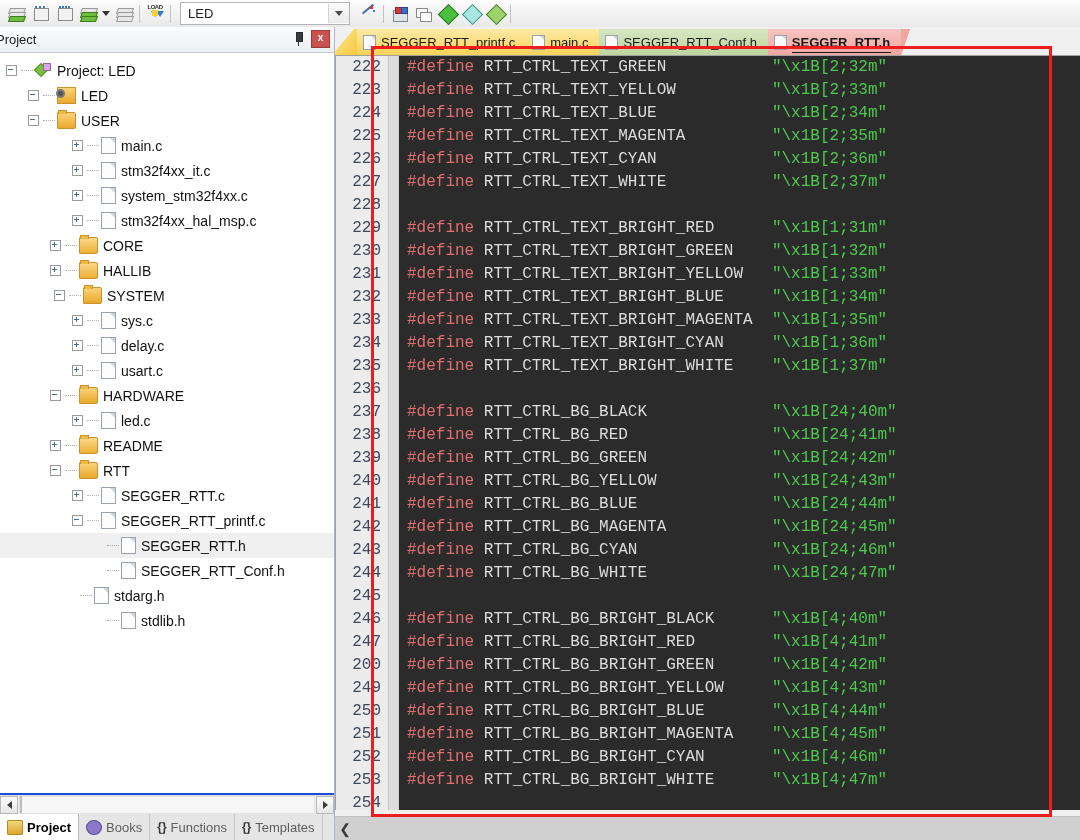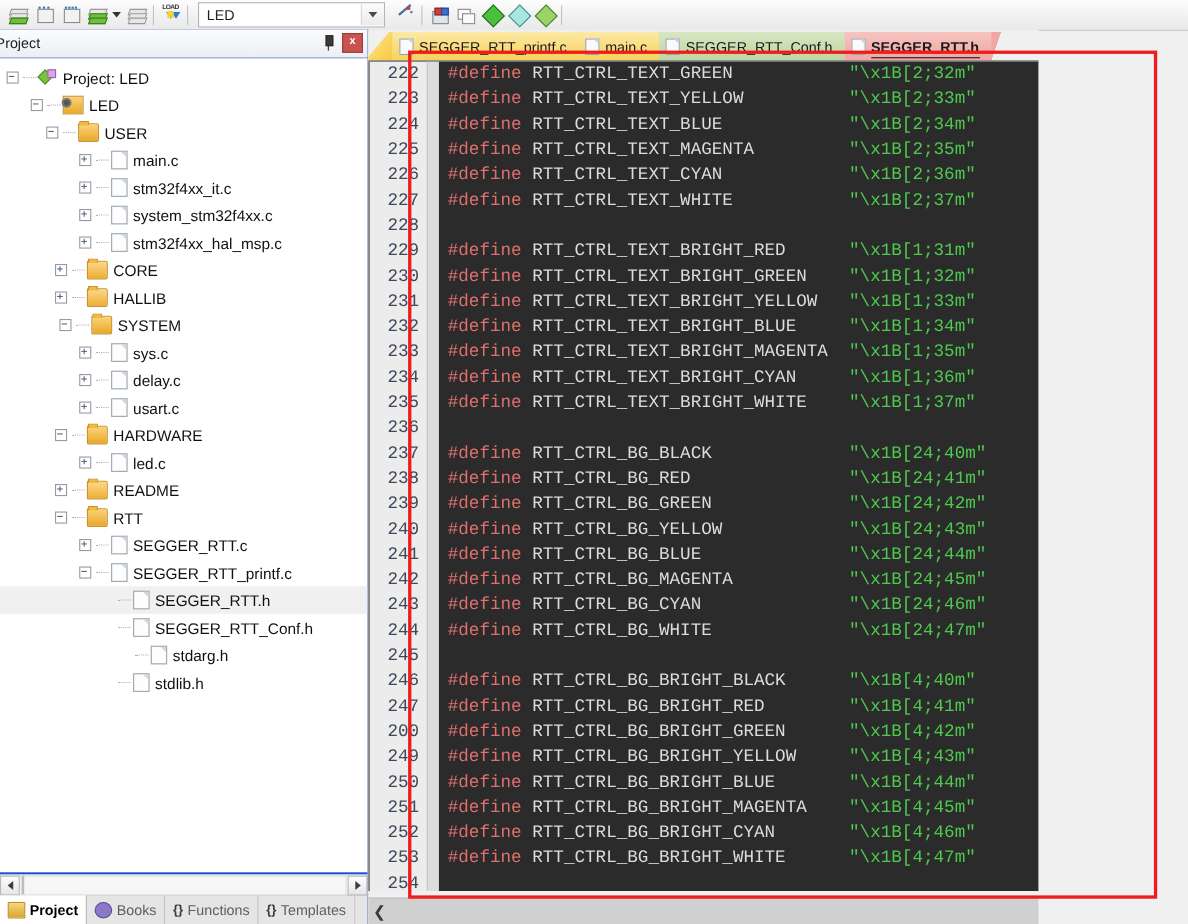--- a/index.html
+++ b/index.html
@@ -3,21 +3,21 @@
 <meta charset="utf-8">
 <style>
   html,body{margin:0;padding:0;}
   body{
     width:1080px;height:840px;overflow:hidden;
     font-family:"Liberation Sans",sans-serif;
     font-size:13px;
     background:#f0f0f0;
     -webkit-font-smoothing:antialiased;
   }
-  .app{position:relative;width:944px;height:840px;text-decoration:underline;}
+  .app{position:relative;width:1080px;height:840px;text-decoration:underline;}
 
   
   .toolbar{
     position:absolute;left:0;top:0;width:1080px;height:27px;
     background:linear-gradient(to bottom,#fdfdfd 0%,#f2f2f2 50%,#e9e9e9 100%);
     border-bottom:1px solid #c9c9c9;
     display:flex;align-items:center;
   }
   .tb-btn{width:24px;height:24px;display:flex;align-items:center;justify-content:center;position:relative;}
   .tb-sep{width:1px;height:18px;background:#c2c2c2;margin:0 3px;}
@@ -323,21 +323,21 @@
           <span class="dots"></span>
           <span class="ico proj"></span>
           <span class="lbl">Project: LED</span>
         </div>
         <div class="node" style="padding-left: 28px;">
           <span class="exp "></span>
           <span class="dots"></span>
           <span class="ico gearfolder"></span>
           <span class="lbl">LED</span>
         </div>
-        <div class="node" style="padding-left: 42px;">
+        <div class="node" style="padding-left: 28px;">
           <span class="exp "></span>
           <span class="dots"></span>
           <span class="ico folder open"></span>
           <span class="lbl">USER</span>
         </div>
         <div class="node" style="padding-left: 72px;">
           <span class="exp plus"></span>
           <span class="dots"></span>
           <span class="ico file"></span>
           <span class="lbl">main.c</span>
@@ -437,21 +437,21 @@
           <span class="dots"></span>
           <span class="ico file"></span>
           <span class="lbl">SEGGER_RTT.h</span>
         </div>
         <div class="node" style="padding-left: 94px;">
           <span class="exp none"></span>
           <span class="dots"></span>
           <span class="ico file"></span>
           <span class="lbl">SEGGER_RTT_Conf.h</span>
         </div>
-        <div class="node" style="padding-left: 110px;">
+        <div class="node" style="padding-left: 67px;">
           <span class="exp none"></span>
           <span class="dots"></span>
           <span class="ico file"></span>
           <span class="lbl">stdarg.h</span>
         </div>
         <div class="node" style="padding-left: 94px;">
           <span class="exp none"></span>
           <span class="dots"></span>
           <span class="ico file"></span>
           <span class="lbl">stdlib.h</span>

